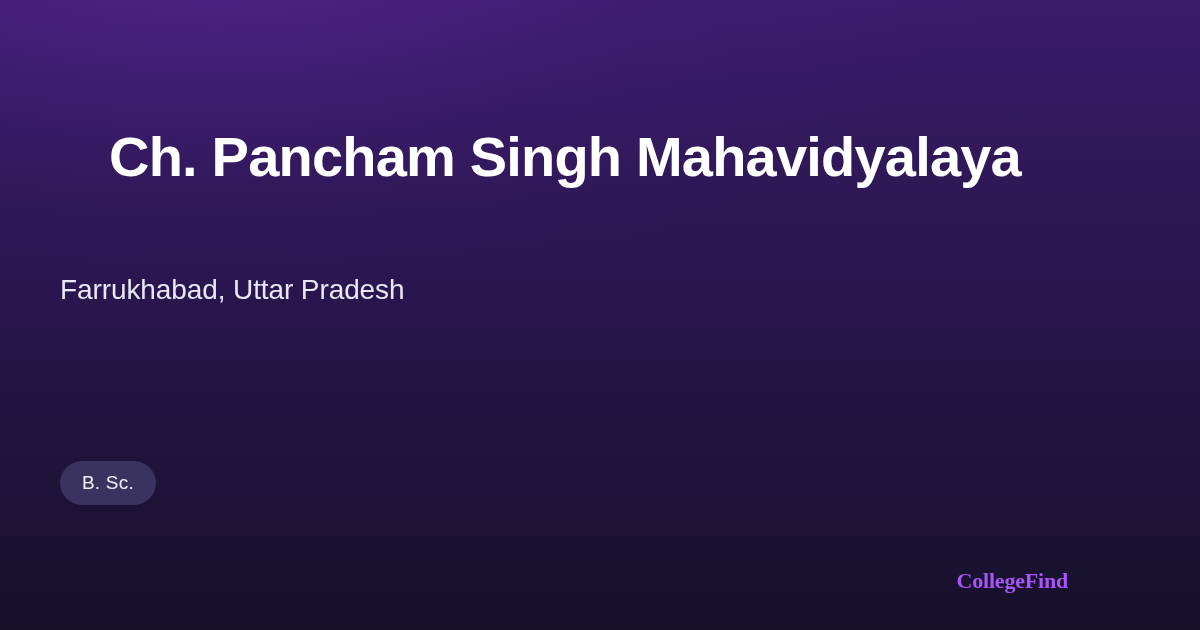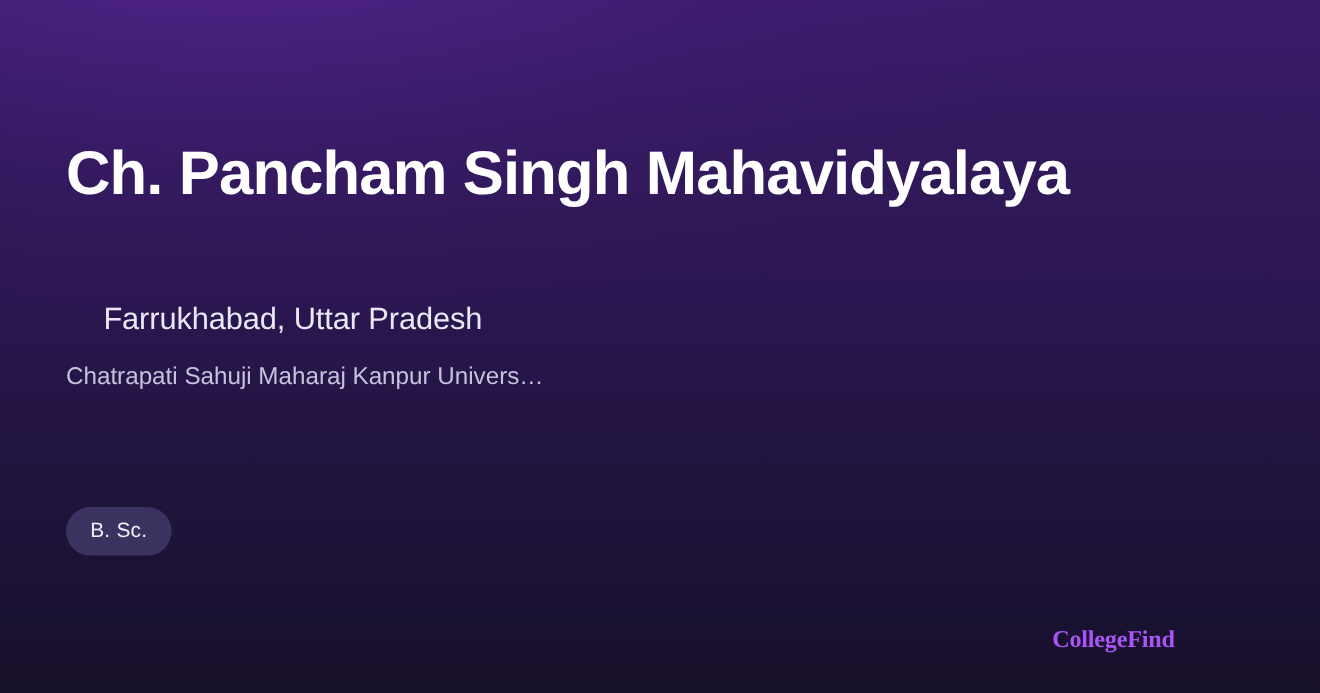--- a/index.html
+++ b/index.html
@@ -50,33 +50,33 @@
     position: absolute;
     top: 125px;
     left: 0;
     width: 1010px;
     font-size: 56px;
     line-height: 1.14;
     font-weight: 700;
     letter-spacing: -0.8px;
     color: #ffffff;
     white-space: nowrap;
+    text-align: center;
   }
 
   .location {
     position: absolute;
     top: 272px;
     left: 0;
     font-size: 28px;
     line-height: 1.3;
     font-weight: 400;
     letter-spacing: -0.1px;
     color: #e9e7f3;
     white-space: nowrap;
-    margin-left: 34px;
   }
 
   .university {
     position: absolute;
     top: 327px;
     left: 0;
     max-width: 560px;
     font-size: 22px;
     line-height: 1.35;
     font-weight: 400;
@@ -128,21 +128,20 @@
 <body>
 
 <div class="og-card">
 
   <div class="content">
 
     <h1 class="title">Ch. Pancham Singh Mahavidyalaya</h1>
 
     <div class="location">Farrukhabad, Uttar Pradesh</div>
 
-    <div class="university">Chatrapati Sahuji Maharaj Kanpur Univers…</div>
 
     <div class="badge-row">
       <span class="badge">B. Sc.</span>
     </div>
 
   </div>
 
   <div class="brand">CollegeFind</div>
 
 </div>

